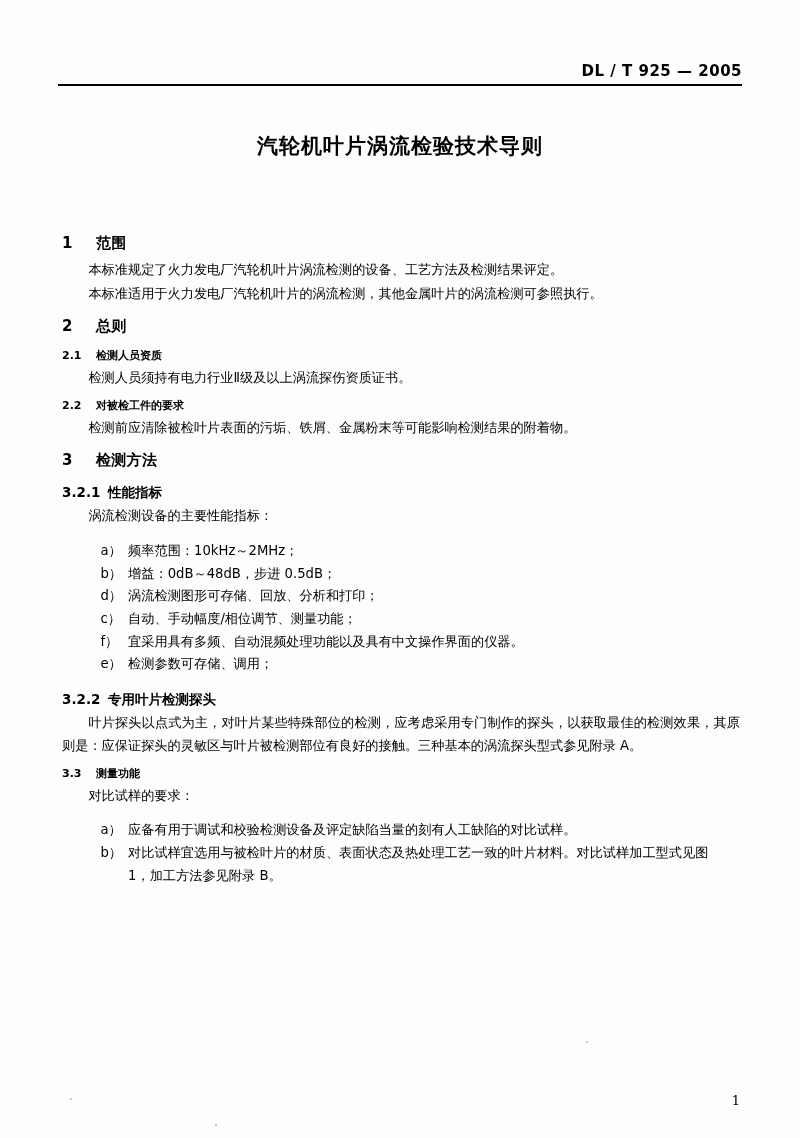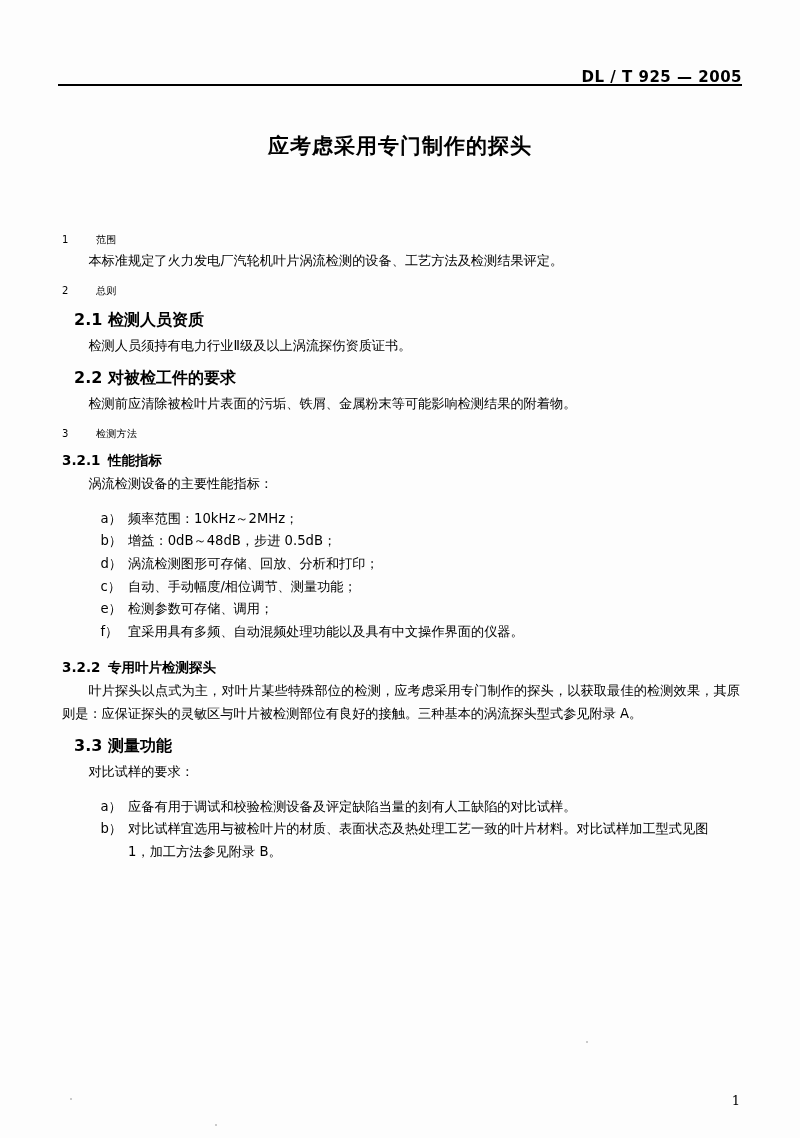--- a/index.html
+++ b/index.html
@@ -13,21 +13,21 @@
   }
   .page {
     position: relative;
     width: 800px;
     height: 1138px;
     background: #fdfdfd;
     overflow: hidden;
   }
   .std-code {
     position: absolute;
-    top: 68px;
+    top: 62px;
     right: 58px;
     font-family: "DejaVu Sans", sans-serif;
     font-weight: bold;
     font-size: 15px;
     letter-spacing: 0.5px;
   }
   .rule-top {
     position: absolute;
     top: 84px;
     left: 58px;
@@ -47,33 +47,33 @@
   }
   .content {
     position: absolute;
     top: 222px;
     left: 62px;
     width: 678px;
     font-size: 13.2px;
     line-height: 1.72;
   }
   .h-sec {
-    font-weight: normal;
-    font-size: 10px;
+    font-weight: bold;
+    font-size: 15px;
     margin: 9px 0 2px 0;
     letter-spacing: 0.3px;
   }
   .h-sec .num {
     display: inline-block;
     min-width: 34px;
   }
   .h-sub {
     font-weight: bold;
-    font-size: 16px;
-    margin: 7px 0 1px 12px;
+    font-size: 11px;
+    margin: 7px 0 1px 0;
   }
   .h-sub .num {
     display: inline-block;
     min-width: 34px;
   }
   .h-subsub {
     font-weight: bold;
     font-size: 13.5px;
     margin: 7px 0 1px 0;
   }
@@ -118,28 +118,29 @@
   }
 </style>
 </head>
 <body>
 
 <div class="page">
 
   <div class="std-code">DL / T 925 — 2005</div>
   <div class="rule-top"></div>
 
-  <div class="doc-title">应考虑采用专门制作的探头</div>
+  <div class="doc-title">汽轮机叶片涡流检验技术导则</div>
 
   <div class="content">
 
     <div class="h-sec">
       <span class="num">1</span><span>范围</span>
     </div>
     <p class="para">本标准规定了火力发电厂汽轮机叶片涡流检测的设备、工艺方法及检测结果评定。</p>
+    <p class="para">本标准适用于火力发电厂汽轮机叶片的涡流检测，其他金属叶片的涡流检测可参照执行。</p>
 
     <div class="h-sec">
       <span class="num">2</span><span>总则</span>
     </div>
 
     <div class="h-sub">
       <span class="num">2.1</span><span>检测人员资质</span>
     </div>
     <p class="para">检测人员须持有电力行业Ⅱ级及以上涡流探伤资质证书。</p>
 
@@ -156,22 +157,22 @@
 
     <div class="h-subsub">
       <span class="num">3.2.1</span><span>性能指标</span>
     </div>
     <p class="para">涡流检测设备的主要性能指标：</p>
     <ul class="items">
       <li><span class="lbl">a）</span><span>频率范围：10kHz～2MHz；</span></li>
       <li><span class="lbl">b）</span><span>增益：0dB～48dB，步进 0.5dB；</span></li>
       <li><span class="lbl">d）</span><span>涡流检测图形可存储、回放、分析和打印；</span></li>
       <li><span class="lbl">c）</span><span>自动、手动幅度/相位调节、测量功能；</span></li>
+      <li><span class="lbl">f）</span><span>宜采用具有多频、自动混频处理功能以及具有中文操作界面的仪器。</span></li>
       <li><span class="lbl">e）</span><span>检测参数可存储、调用；</span></li>
-      <li><span class="lbl">f）</span><span>宜采用具有多频、自动混频处理功能以及具有中文操作界面的仪器。</span></li>
     </ul>
 
     <div class="h-subsub">
       <span class="num">3.2.2</span><span>专用叶片检测探头</span>
     </div>
     <p class="para">叶片探头以点式为主，对叶片某些特殊部位的检测，应考虑采用专门制作的探头，以获取最佳的检测效果，其原则是：应保证探头的灵敏区与叶片被检测部位有良好的接触。三种基本的涡流探头型式参见附录 A。</p>
 
     <div class="h-sub">
       <span class="num">3.3</span><span>测量功能</span>
     </div>

